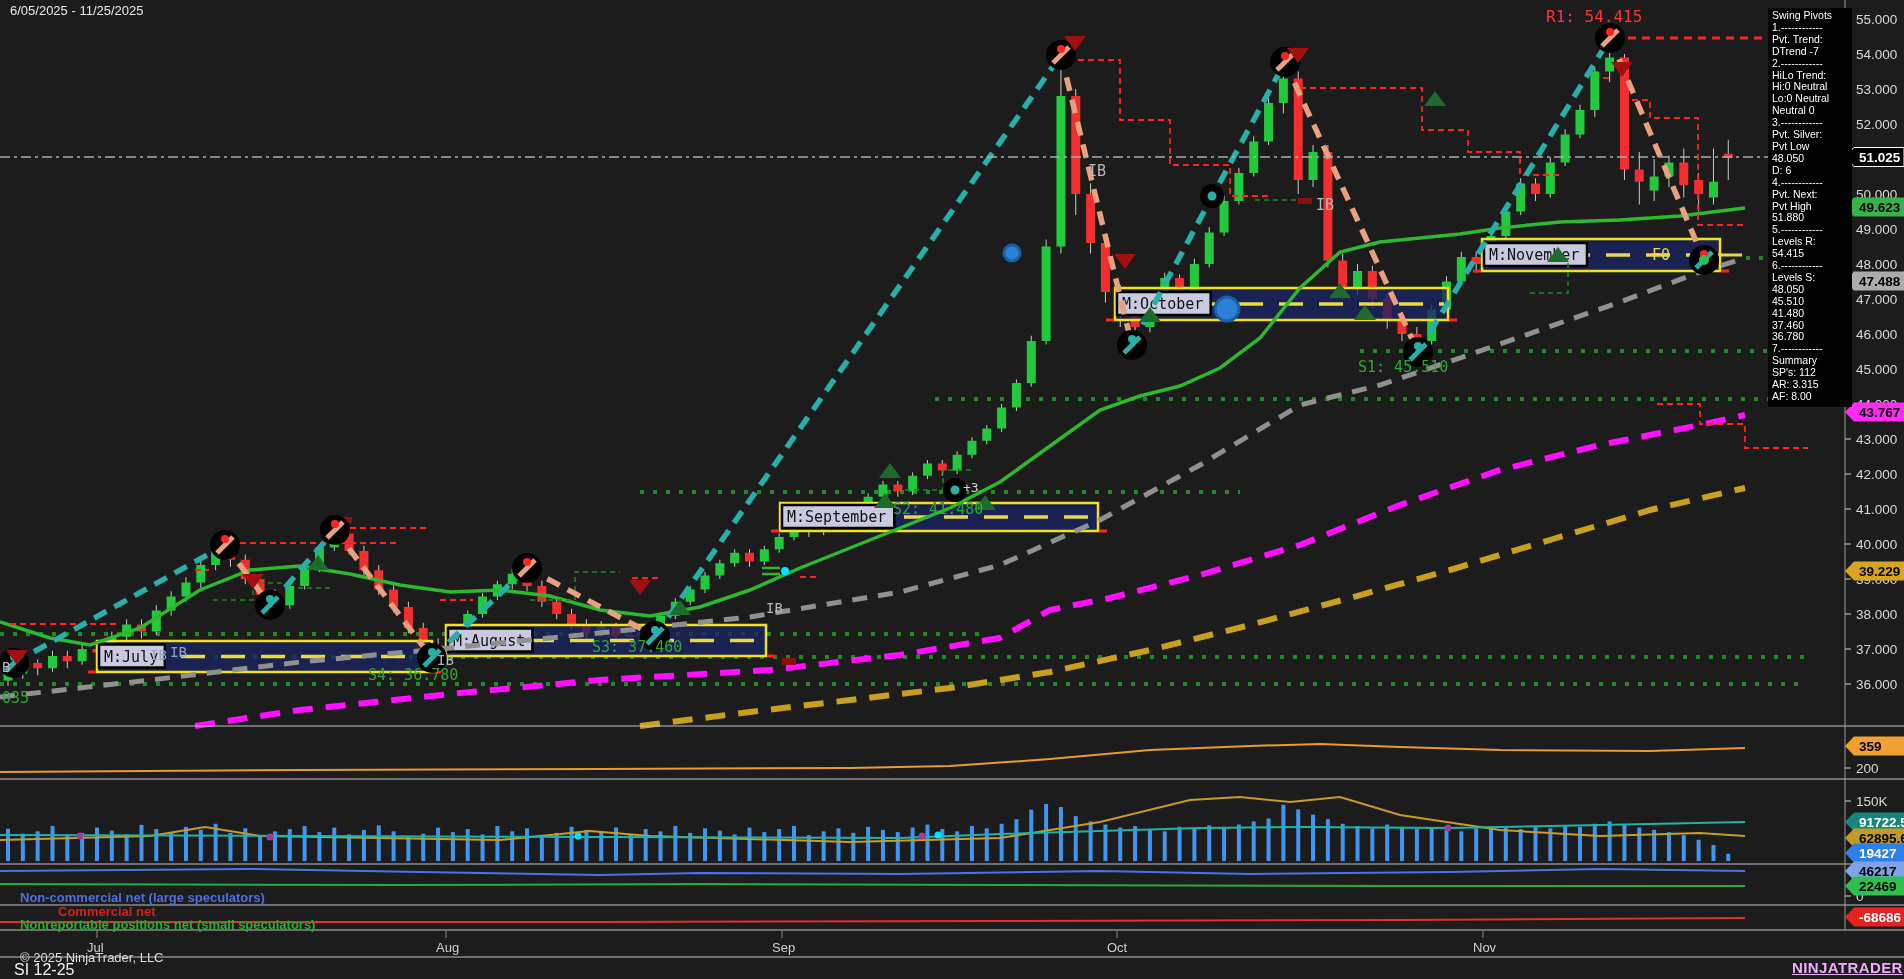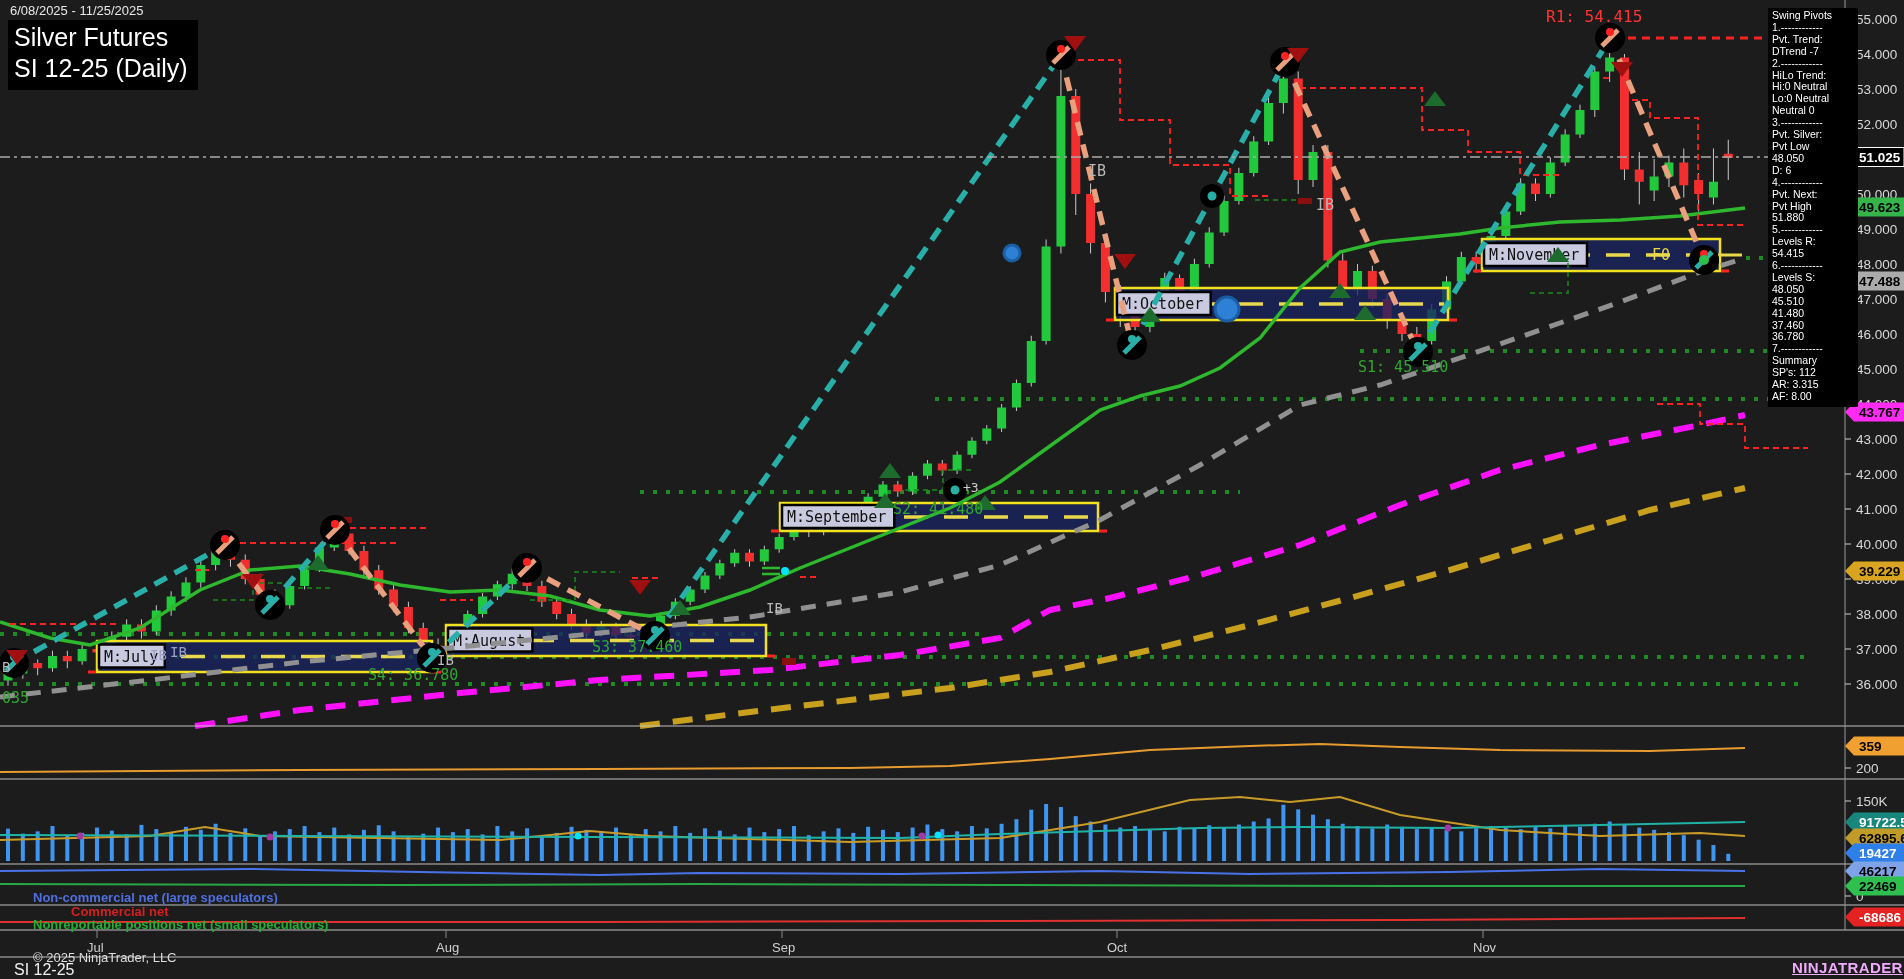--- a/index.html
+++ b/index.html
@@ -2,22 +2,22 @@
 <html><head>
 <meta charset="utf-8">
 <style>
   html,body{margin:0;padding:0;background:#141414;}
   #app{position:relative;width:1904px;height:979px;background:#1c1c1c;overflow:hidden;
        font-family:"Liberation Sans",sans-serif;}
   #chart-svg{position:absolute;left:0;top:0;}
   .overlay{position:absolute;}
   #date-range{left:10px;top:3px;font-size:13px;color:#e8e8e8;}
   #title-box{left:8px;top:20px;background:#000;color:#fff;padding:2px 10px 6px 6px;line-height:31px;font-size:25px;}
-  #swing-panel{left:1768px;top:8px;width:70px;background:#000;color:#fff;font-size:10.5px;line-height:11.9px;padding:2px 16px 4px 4px;}
-  .legend-line{left:21px;font-size:13px;font-weight:600;white-space:nowrap;padding-left:12px;}
+  #swing-panel{left:1768px;top:8px;width:70px;background:#000;color:#fff;font-size:10.5px;line-height:11.9px;padding:2px 10px 4px 4px;}
+  .legend-line{left:8px;font-size:13px;font-weight:600;white-space:nowrap;padding-left:12px;}
   #legend-noncomm{top:890px;color:#4f6fe0;}
   #legend-comm{top:904px;color:#d42020;margin-left:38px;}
   #copyright{top:911px;color:#dcdcdc;font-weight:400;margin-top:39px;}
   #legend-nonrep{top:917px;color:#22b033;}
   #instrument-tab{left:14px;top:961px;font-size:16px;color:#f0f0f0;text-align:right;}
   #brand-logo{left:1792px;top:959px;font-size:15px;font-weight:bold;color:#f0abfc;letter-spacing:.4px;text-decoration:underline;}
 </style>
 </head>
 <body>
 
@@ -654,26 +654,22 @@
         <text x="436" y="952" fill="#d0d0d0" font-family="Liberation Sans, sans-serif" font-size="13px">Aug</text>
         <line x1="782" y1="930" x2="782" y2="938" stroke="#888" stroke-width="1"></line>
         <text x="772" y="952" fill="#d0d0d0" font-family="Liberation Sans, sans-serif" font-size="13px">Sep</text>
         <line x1="1117" y1="930" x2="1117" y2="938" stroke="#888" stroke-width="1"></line>
         <text x="1107" y="952" fill="#d0d0d0" font-family="Liberation Sans, sans-serif" font-size="13px">Oct</text>
         <line x1="1483" y1="930" x2="1483" y2="938" stroke="#888" stroke-width="1"></line>
         <text x="1473" y="952" fill="#d0d0d0" font-family="Liberation Sans, sans-serif" font-size="13px">Nov</text>
       </g>
     </svg>
 
-  <div class="overlay" id="date-range">6/08/2025 - 11/25/2025</div>
+  <div class="overlay" id="date-range">6/05/2025 - 11/25/2025</div>
 
-  <div class="overlay" id="title-box">
-    <div>Silver Futures</div>
-    <div>SI 12-25 (Daily)</div>
-  </div>
 
   <div class="overlay" id="swing-panel">
       <div>Swing Pivots</div>
       <div>1.------------</div>
       <div>Pvt. Trend:</div>
       <div>DTrend -7</div>
       <div>2.------------</div>
       <div>HiLo Trend:</div>
       <div>Hi:0 Neutral</div>
       <div>Lo:0 Neutral</div>

